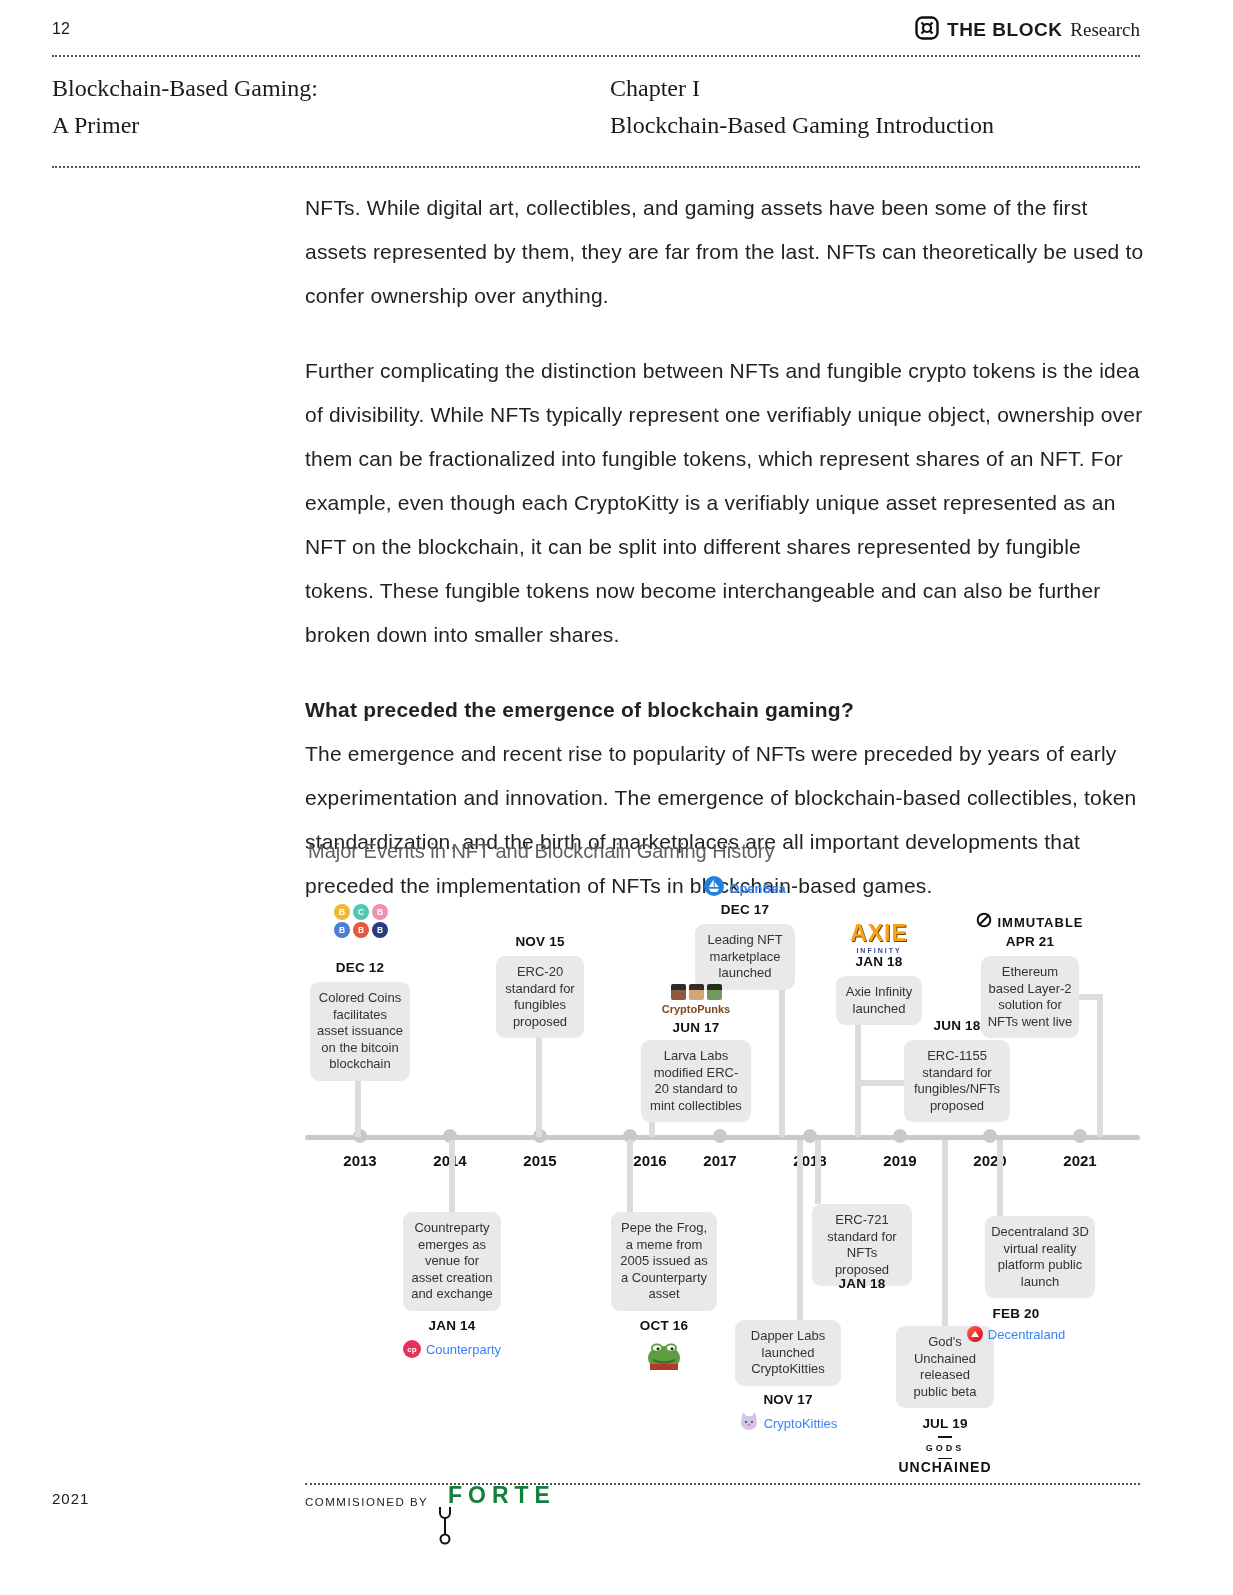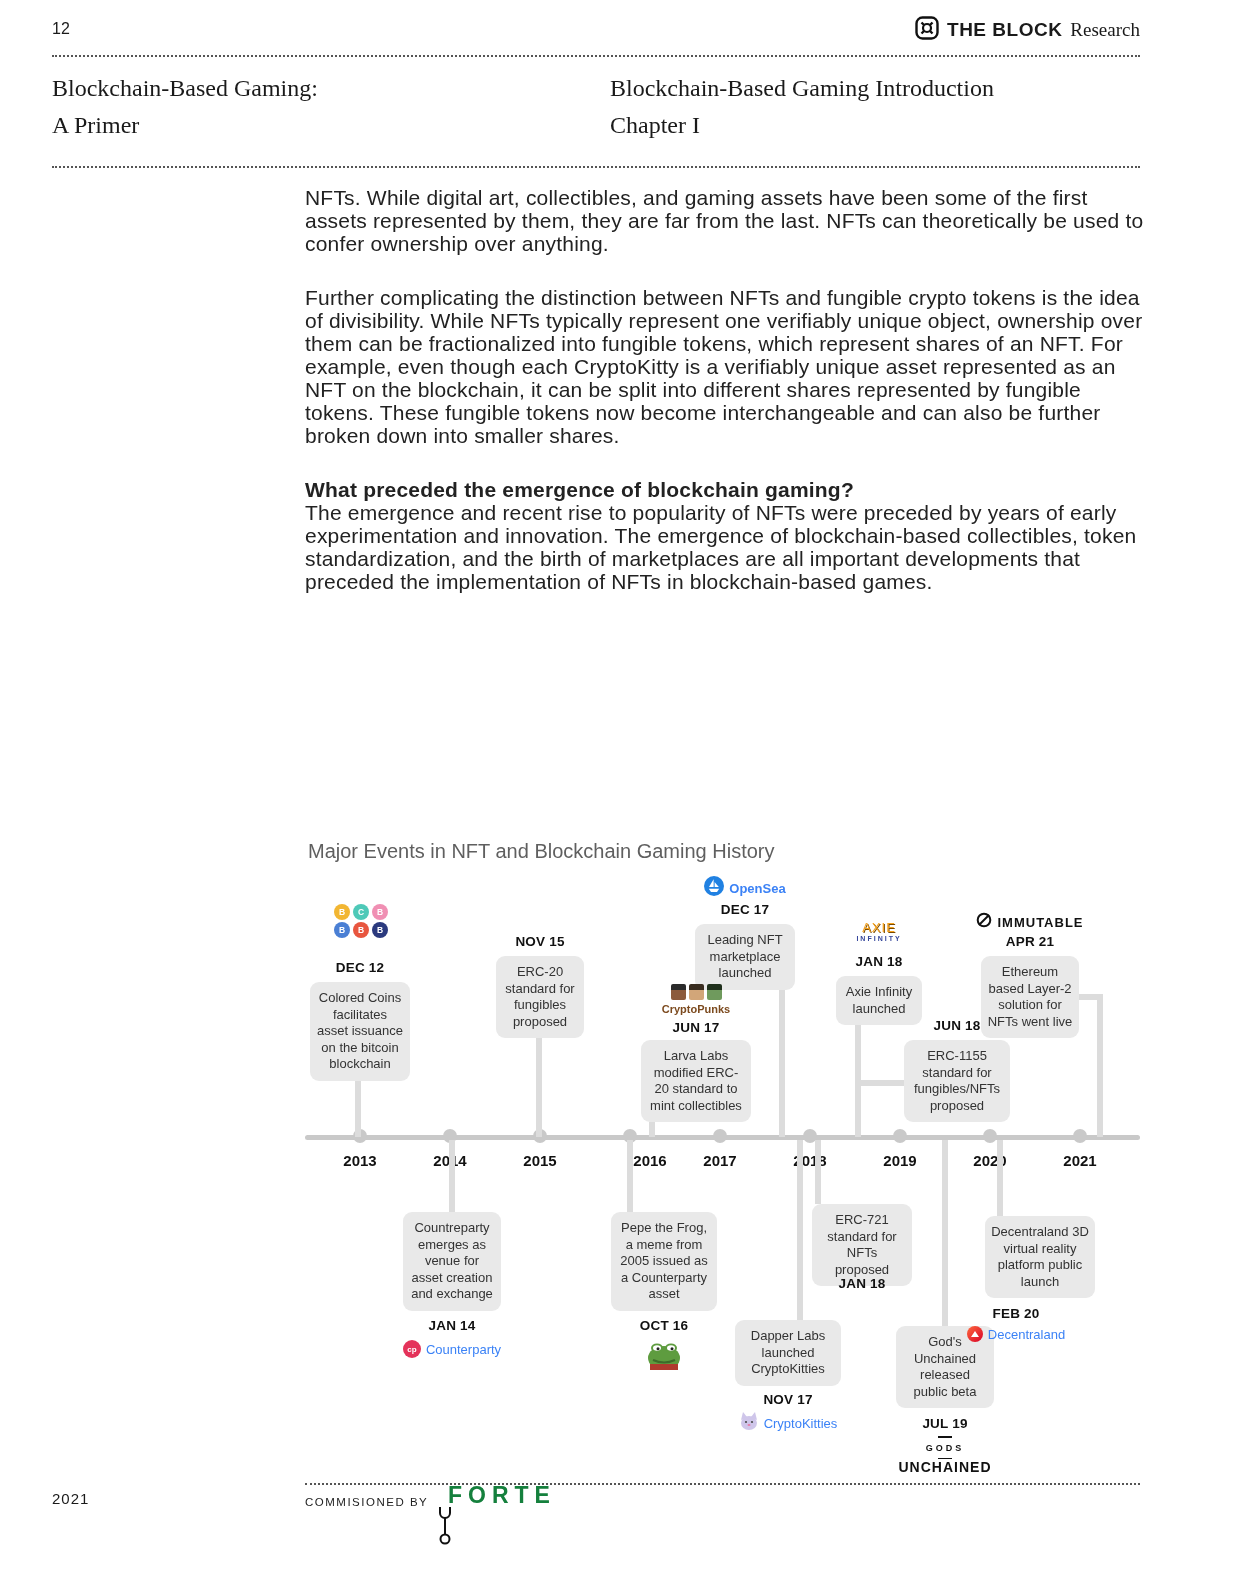--- a/index.html
+++ b/index.html
@@ -7,21 +7,21 @@
         font-family:"Liberation Sans",sans-serif;color:#1a1a1a;}
   .dotted{position:absolute;height:0;border-top:2px dotted #555;}
   .page-num{position:absolute;top:20px;left:52px;font-size:16px;}
   .brand{position:absolute;top:16px;right:93px;display:flex;align-items:center;gap:8px;}
   .brand-bold{font-size:19px;font-weight:800;letter-spacing:.5px;}
   .brand-serif{font-size:19px;font-family:"Liberation Serif",serif;}
   .doc-title{position:absolute;top:70px;left:52px;font-family:"Liberation Serif",serif;
              font-size:24px;line-height:37px;}
   .chapter{position:absolute;top:70px;left:610px;font-family:"Liberation Serif",serif;
            font-size:24px;line-height:37px;}
-  .body-text{position:absolute;left:305px;top:186px;width:846px;font-size:21px;line-height:23px;
+  .body-text{position:absolute;left:305px;top:186px;width:846px;font-size:21px;line-height:44px;
              letter-spacing:.2px;color:#222;}
   .body-text p{margin:31px 0 0 0;}
   .body-text p.first{margin-top:0;}
   .body-text .subhead{margin:31px 0 0 0;font-weight:bold;}
   .body-text p.after-head{margin-top:0;}
   .chart-title{position:absolute;left:308px;top:840px;font-size:20px;color:#5f5f5f;}
   .timeline{position:absolute;left:0;top:868px;width:1233px;height:615px;}
   .axis{position:absolute;left:305px;top:267px;width:835px;height:5px;background:#c9c9c9;border-radius:3px;}
   .tick{position:absolute;top:261px;width:14px;height:14px;border-radius:50%;background:#c9c9c9;}
   .year{position:absolute;top:284px;width:60px;text-align:center;font-weight:bold;font-size:15px;color:#111;}
@@ -31,21 +31,21 @@
         font-size:13px;line-height:16.5px;color:#333;text-align:center;z-index:3;}
   .conn{position:absolute;background:#dcdcdc;width:6px;z-index:1;}
   .logo-row{position:absolute;display:flex;align-items:center;justify-content:center;gap:5px;z-index:4;}
   .logo-text{font-size:13px;font-weight:bold;color:#3b82f6;}
   .coins{position:absolute;left:331px;top:36px;width:60px;z-index:4;}
   .coin-row{display:flex;gap:3px;justify-content:center;margin-bottom:2px;}
   .coin{display:inline-flex;width:16px;height:16px;border-radius:50%;color:#fff;font-size:8.5px;
         font-weight:bold;align-items:center;justify-content:center;}
   .punk{display:inline-block;width:15px;height:16px;border-radius:2px;}
   .axie-logo{position:absolute;left:839px;top:52px;width:80px;text-align:center;z-index:4;}
-  .axie-word{font-weight:400;font-size:13px;color:#f7a21b;letter-spacing:1px;
+  .axie-word{font-weight:700;font-size:23px;color:#f7a21b;letter-spacing:1px;
              text-shadow:1px 1px 0 #7a4a00;}
   .axie-sub{font-size:7px;letter-spacing:2px;color:#35469c;font-weight:bold;}
   .gu-logo{position:absolute;left:889px;top:568px;width:112px;text-align:center;z-index:4;}
   .gu-top{display:flex;align-items:center;justify-content:center;gap:5px;font-size:9px;
           letter-spacing:3px;font-weight:bold;color:#111;flex-direction:column;}
   .gu-top .bar{width:14px;height:1.5px;background:#111;}
   .gu-main{font-size:14px;font-weight:800;letter-spacing:1px;color:#111;}
   .imm-text{font-size:13px;font-weight:800;letter-spacing:1px;color:#111;}
   .cp-circle{display:inline-flex;width:18px;height:18px;border-radius:50%;background:#e4335a;
              color:#fff;font-size:8px;font-weight:bold;align-items:center;justify-content:center;}
@@ -73,22 +73,22 @@
     <span class="brand-bold">THE BLOCK</span>
     <span class="brand-serif">Research</span>
   </div>
   <div class="dotted" style="top:55px;left:52px;right:93px;"></div>
 
   <div class="doc-title">
     <div>Blockchain-Based Gaming:</div>
     <div>A Primer</div>
   </div>
   <div class="chapter">
+    <div>Chapter I</div>
     <div>Blockchain-Based Gaming Introduction</div>
-    <div>Chapter I</div>
   </div>
   <div class="dotted" style="top:166px;left:52px;right:93px;"></div>
 
   <div class="body-text">
     <p class="first">NFTs. While digital art, collectibles, and gaming assets have been some of the first assets represented by them, they are far from the last. NFTs can theoretically be used to confer ownership over anything.</p>
     <p>Further complicating the distinction between NFTs and fungible crypto tokens is the idea of divisibility. While NFTs typically represent one verifiably unique object, ownership over them can be fractionalized into fungible tokens, which represent shares of an NFT. For example, even though each CryptoKitty is a verifiably unique asset represented as an NFT on the blockchain, it can be split into different shares represented by fungible tokens. These fungible tokens now become interchangeable and can also be further broken down into smaller shares.</p>
     <div class="subhead">What preceded the emergence of blockchain gaming?</div>
     <p class="after-head">The emergence and recent rise to popularity of NFTs were preceded by years of early experimentation and innovation. The emergence of blockchain-based collectibles, token standardization, and the birth of marketplaces are all important developments that preceded the implementation of NFTs in blockchain-based games.</p>
   </div>
 

